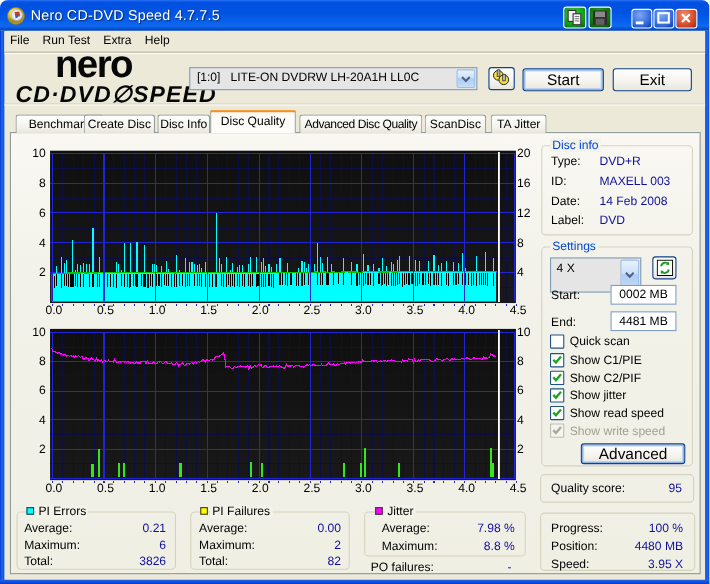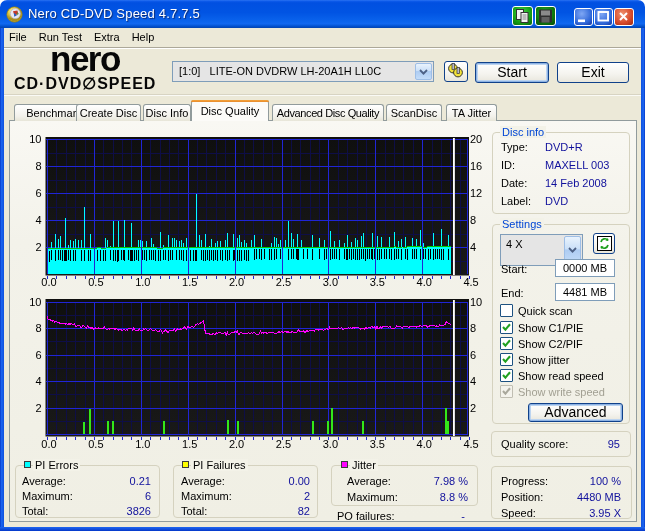--- a/index.html
+++ b/index.html
@@ -14,21 +14,21 @@
  text-shadow:1px 1px 1px #0d2b72;letter-spacing:.2px}
 .tbtn{top:8px;width:21px;height:18px;border:1px solid #fff;border-radius:3px}
 .bbtn{background:radial-gradient(circle at 40% 30%,#7FA7F4,#2E66D8 65%,#15339E)}
 .rbtn{background:radial-gradient(circle at 40% 30%,#F0926E,#D6492A 60%,#9C2A10)}
 
 #menubar{left:4px;top:29px;right:4px;height:18px;background:#ECE9D8}
 .mi{display:inline-block;padding:2px 6px 0 6px;color:#000}
 #menusep{left:4px;top:47px;right:4px;height:2px;border-top:1px solid #ACA899;border-bottom:1px solid #fff}
 
 #nero{left:50px;top:39px;width:90px;font-weight:bold;font-size:35px;color:#070707;letter-spacing:-1.5px}
-#cdspeed{left:14px;top:74px;width:160px;font-weight:bold;font-size:16px;color:#070707;letter-spacing:1px}
+#cdspeed{left:14px;top:74px;width:160px;font-weight:bold;font-style:italic;font-size:21px;color:#070707;letter-spacing:1px}
 
 .field{background:#e5e5e5;border:1px solid #7F9DB9}
 #drive{left:172px;top:61px;width:262px;height:21px;line-height:19px;padding-left:6px;color:#000}
 .combo-arrow{position:absolute;right:1px;top:1px;bottom:1px;width:17px;
  background:linear-gradient(180deg,#E9F3FD,#CBE0F8 45%,#AECCF2 50%,#C3DCF9);border:1px solid #9EBEE6;border-radius:2px;
  display:flex;align-items:center;justify-content:center}
 .xpbtn{border:1px solid #10418A;border-radius:3px;background:linear-gradient(180deg,#FFFFFF,#F4F3EE 60%,#E8E6DC);color:#000;
  text-align:center;font-size:14px}
 .defbtn{box-shadow:inset 0 0 0 1px #8DB2E3,inset 0 0 0 2px #BCD4F0}
 #smallbtn{left:444px;top:61px;width:24px;height:21px}
@@ -706,21 +706,21 @@
 <div class="abs xpbtn" style="left:593px;top:233px;width:22px;height:21px">
  <svg width="15" height="15" viewBox="0 0 15 15" style="margin-top:2px">
   <rect x="0.5" y="0.5" width="14" height="14" fill="#fff" stroke="#000"></rect>
   <path d="M4 6 A4 4 0 0 1 11 4.2" fill="none" stroke="#1B9E1B" stroke-width="1.7"></path>
   <path d="M11 2 L11.3 5 L8.4 4.6 Z" fill="#1B9E1B"></path>
   <path d="M11 9 A4 4 0 0 1 4 10.8" fill="none" stroke="#1B9E1B" stroke-width="1.7"></path>
   <path d="M4 13 L3.7 10 L6.6 10.4 Z" fill="#1B9E1B"></path>
  </svg>
 </div>
 <div class="row" style="left:501px;top:263px">Start:</div>
-<div class="txt" style="left:555px;top:259px;width:60px;height:18px;line-height:16px">0000 MB</div>
+<div class="txt" style="left:555px;top:259px;width:60px;height:18px;line-height:16px">0002 MB</div>
 <div class="row" style="left:501px;top:287px">End:</div>
 <div class="txt" style="left:555px;top:283px;width:60px;height:18px;line-height:16px">4481 MB</div>
 <div class="cb" style="left:500px;top:304px"></div>
 <div class="row" style="left:518px;top:305px">Quick scan</div>
 <div class="cb" style="left:500px;top:321px"><svg width="11" height="11" viewBox="0 0 11 11">
       <path d="M2 5 L4.4 7.6 L9 2.2" fill="none" stroke="#21A121" stroke-width="2.1"></path>
     </svg></div>
 <div class="row" style="left:518px;top:322px">Show C1/PIE</div>
 <div class="cb" style="left:500px;top:337px"><svg width="11" height="11" viewBox="0 0 11 11">
       <path d="M2 5 L4.4 7.6 L9 2.2" fill="none" stroke="#21A121" stroke-width="2.1"></path>

